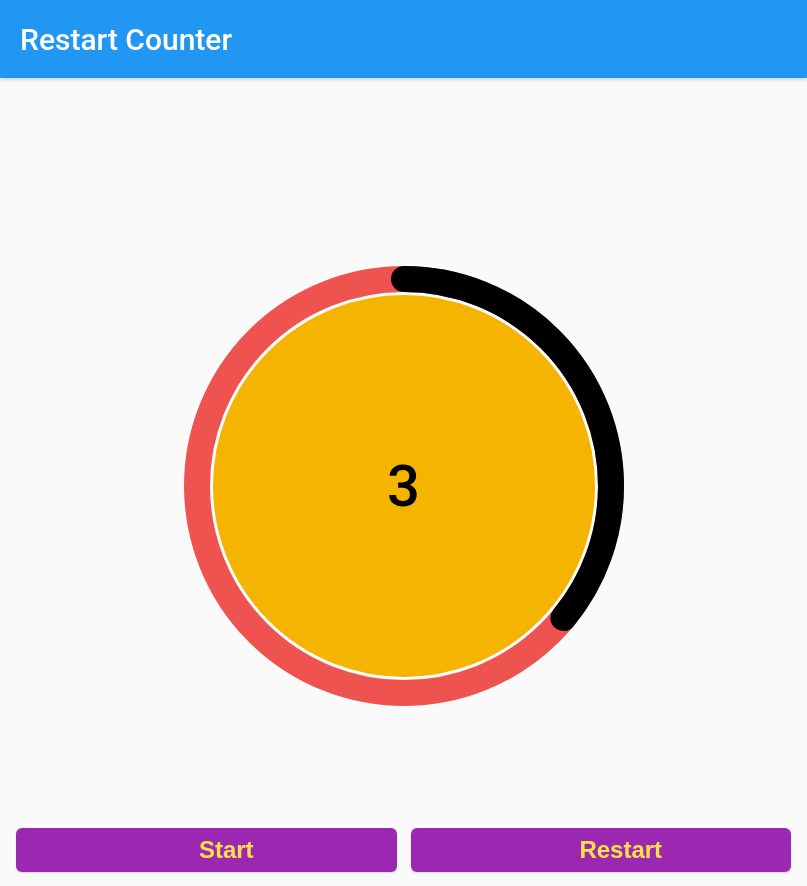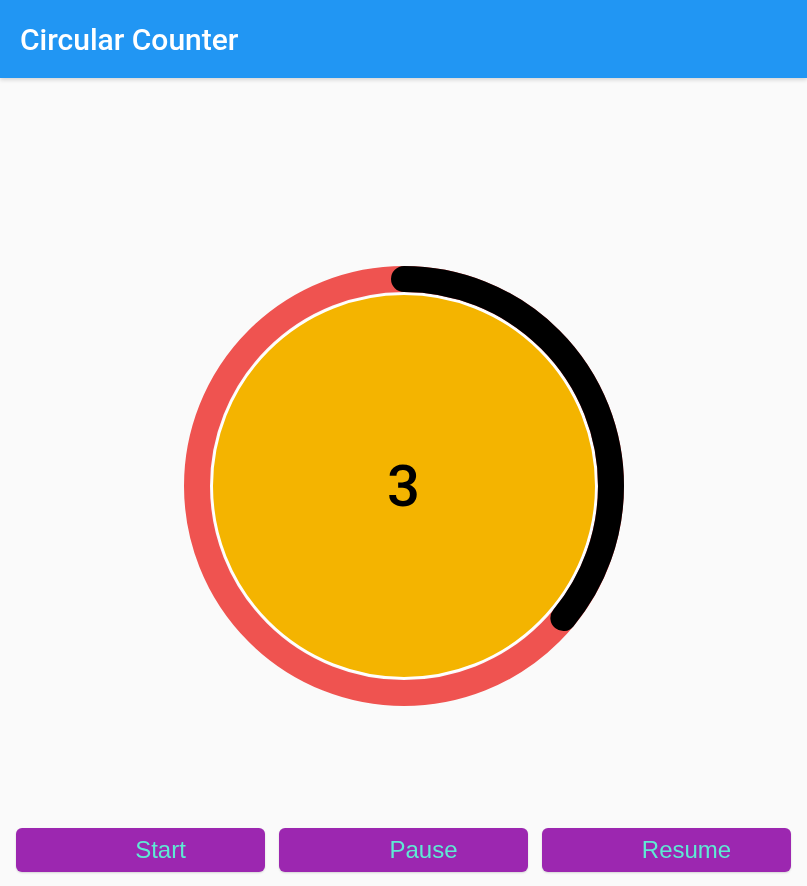--- a/index.html
+++ b/index.html
@@ -44,49 +44,48 @@
     bottom: 14px;
     left: 0;
     width: 100%;
     display: flex;
     padding: 0 16px;
     gap: 14px;
   }
   .btn {
     flex: 1;
     background: #9C27B0;
-    color: #5eead4;
+    color: #fde047;
     font-size: 24px;
-    font-weight: 400;
+    font-weight: 700;
     height: 44px;
     border: none;
     border-radius: 6px;
     cursor: pointer;
     display: flex;
     align-items: center;
     justify-content: center;
     box-shadow: 0 1px 2px rgba(0,0,0,0.15);
     padding-left: 40px;
   }
 </style>
 </head>
 <body>
 
 <div class="app-bar">
-  <span>Circular Counter</span>
+  <span>Restart Counter</span>
 </div>
 
 <div class="main">
   <div class="counter-wrap">
     <svg id="counter-svg" width="440" height="440" viewBox="0 0 440 440">
         <circle cx="220" cy="220" r="207" fill="none" stroke="#EF5350" stroke-width="26"></circle>
         <circle cx="220" cy="220" r="192" fill="#F4B400" stroke="#ffffff" stroke-width="2"></circle>
         <circle cx="220" cy="220" r="207" fill="none" stroke="#000000" stroke-width="26" stroke-linecap="round" stroke-dasharray="468.2229690910227 1300.6193585861743" transform="rotate(-90 220 220)"></circle>
       </svg>
     <div class="counter-value">3</div>
   </div>
 
   <div class="button-row">
     <button class="btn">Start</button>
-    <button class="btn">Pause</button>
-    <button class="btn">Resume</button>
+    <button class="btn">Restart</button>
   </div>
 </div>
 
 </body></html>

